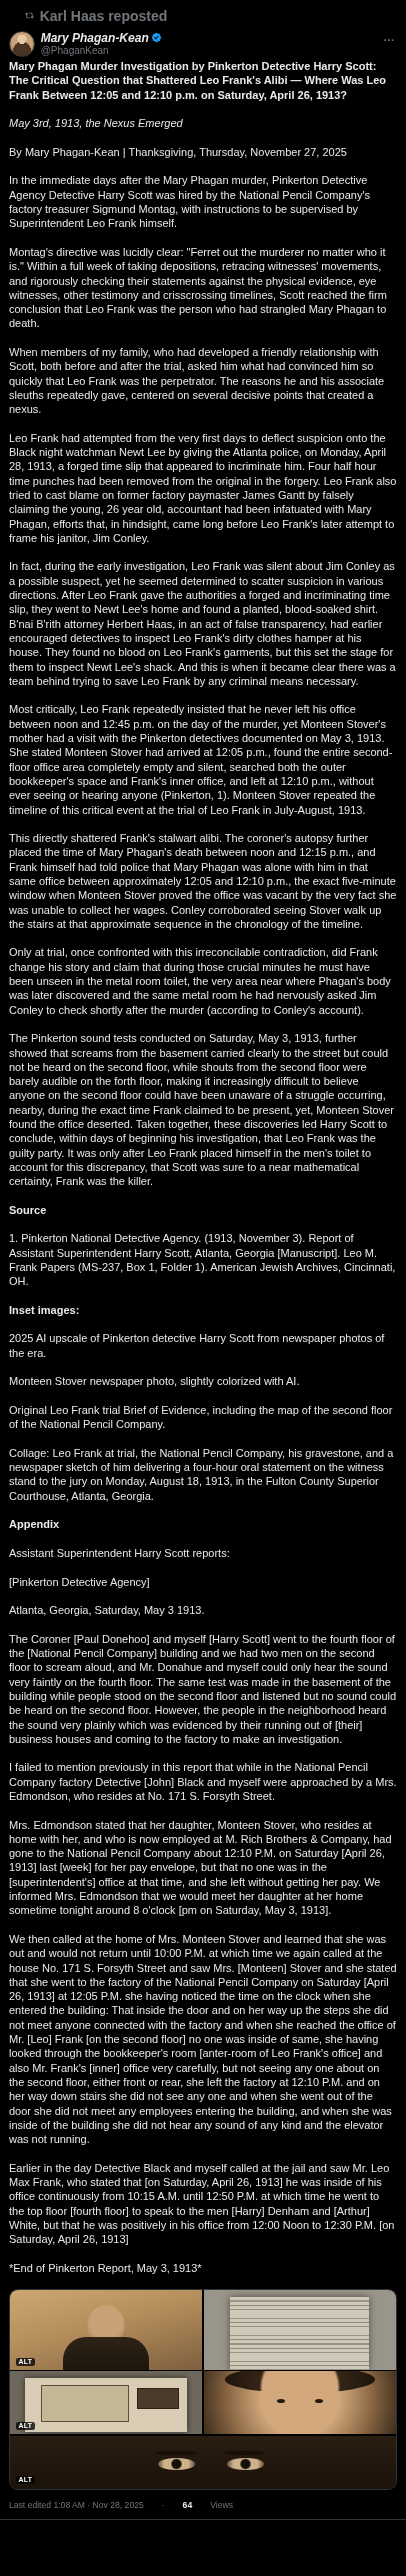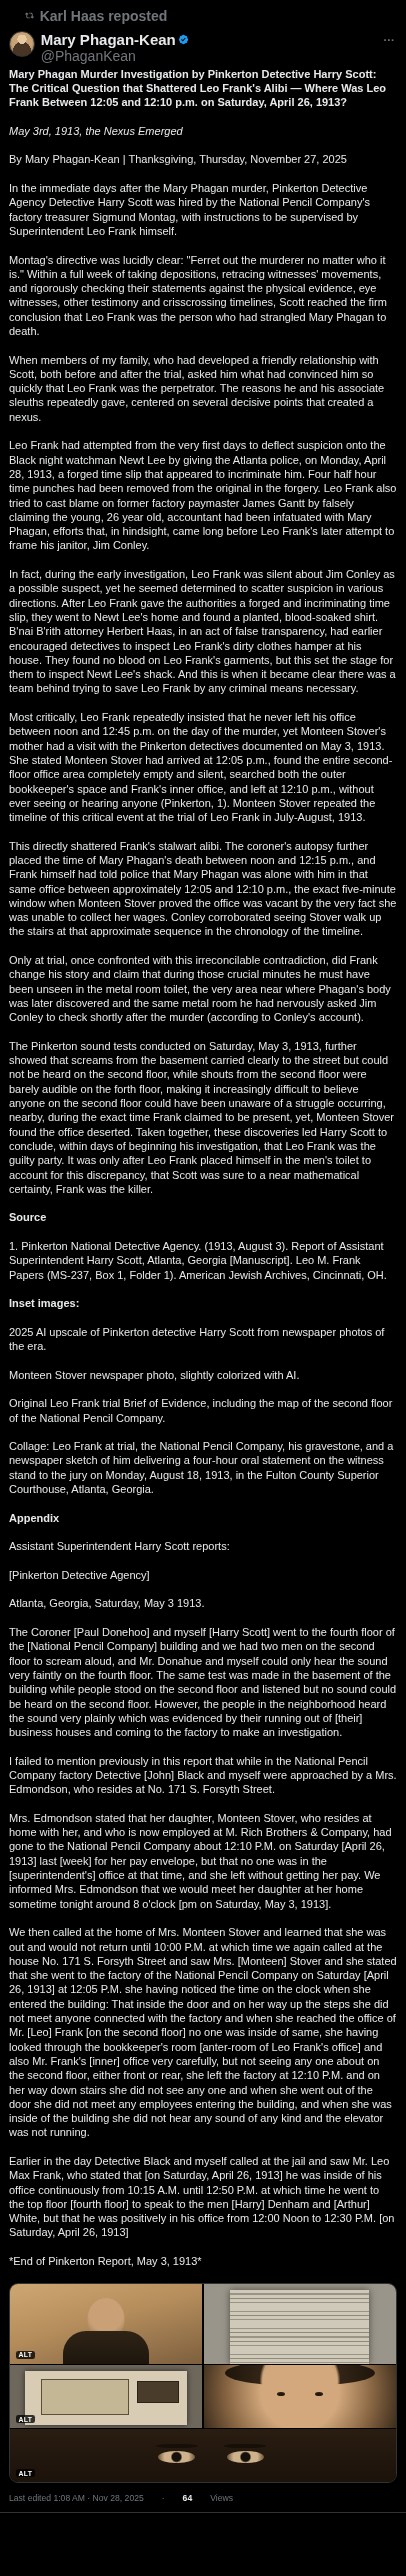--- a/index.html
+++ b/index.html
@@ -26,22 +26,22 @@
   .avatar {
     width: 26px; height: 26px; border-radius: 50%; flex: 0 0 auto; cursor: pointer;
     background:
       radial-gradient(circle at 50% 30%, #e6c9a0 0 22%, rgba(0,0,0,0) 23%),
       radial-gradient(circle at 50% 78%, #4a3524 0 40%, rgba(0,0,0,0) 41%),
       radial-gradient(circle at 50% 45%, #c8a377 0 55%, #6e5337 90%);
     border: 0.6px solid #2f3336;
   }
   .author-meta { display: flex; flex-direction: column; margin-left: 5.7px; flex: 1 1 auto; }
   .name-line { display: flex; align-items: center; gap: 2.3px; }
-  .name { font-size: 15px; font-weight: 700; color: #e7e9ea; cursor: pointer; }
-  .handle { font-size: 14px; color: #71767b; margin-top: 0.6px; cursor: pointer; }
+  .name { font-size: 12px; font-weight: 700; color: #e7e9ea; cursor: pointer; font-style: italic; }
+  .handle { font-size: 10px; color: #71767b; margin-top: 0.6px; cursor: pointer; }
   .more-btn {
     color: #71767b; font-size: 11.4px; font-weight: 700;
     padding: 1.1px 2.3px; cursor: pointer; letter-spacing: 0.6px; line-height: 1;
   }
 
   
   article { font-size: 11px; line-height: 14.3px; }
   article p { margin-bottom: 14.3px; }
   .title { font-size: 11px; line-height: 14.3px; font-weight: 700; margin-bottom: 14.3px; }
   .dateline { font-style: italic; }
@@ -188,21 +188,21 @@
         <p>Leo Frank had attempted from the very first days to deflect suspicion onto the Black night watchman Newt Lee by giving the Atlanta police, on Monday, April 28, 1913, a forged time slip that appeared to incriminate him. Four half hour time punches had been removed from the original in the forgery. Leo Frank also tried to cast blame on former factory paymaster James Gantt by falsely claiming the young, 26 year old, accountant had been infatuated with Mary Phagan, efforts that, in hindsight, came long before Leo Frank's later attempt to frame his janitor, Jim Conley.</p>
         <p>In fact, during the early investigation, Leo Frank was silent about Jim Conley as a possible suspect, yet he seemed determined to scatter suspicion in various directions. After Leo Frank gave the authorities a forged and incriminating time slip, they went to Newt Lee's home and found a planted, blood-soaked shirt. B'nai B'rith attorney Herbert Haas, in an act of false transparency, had earlier encouraged detectives to inspect Leo Frank's dirty clothes hamper at his house. They found no blood on Leo Frank's garments, but this set the stage for them to inspect Newt Lee's shack. And this is when it became clear there was a team behind trying to save Leo Frank by any criminal means necessary.</p>
         <p>Most critically, Leo Frank repeatedly insisted that he never left his office between noon and 12:45 p.m. on the day of the murder, yet Monteen Stover's mother had a visit with the Pinkerton detectives documented on May 3, 1913. She stated Monteen Stover had arrived at 12:05 p.m., found the entire second-floor office area completely empty and silent, searched both the outer bookkeeper's space and Frank's inner office, and left at 12:10 p.m., without ever seeing or hearing anyone (Pinkerton, 1). Monteen Stover repeated the timeline of this critical event at the trial of Leo Frank in July-August, 1913.</p>
         <p>This directly shattered Frank's stalwart alibi. The coroner's autopsy further placed the time of Mary Phagan's death between noon and 12:15 p.m., and Frank himself had told police that Mary Phagan was alone with him in that same office between approximately 12:05 and 12:10 p.m., the exact five-minute window when Monteen Stover proved the office was vacant by the very fact she was unable to collect her wages. Conley corroborated seeing Stover walk up the stairs at that approximate sequence in the chronology of the timeline.</p>
         <p>Only at trial, once confronted with this irreconcilable contradiction, did Frank change his story and claim that during those crucial minutes he must have been unseen in the metal room toilet, the very area near where Phagan's body was later discovered and the same metal room he had nervously asked Jim Conley to check shortly after the murder (according to Conley's account).</p>
         <p>The Pinkerton sound tests conducted on Saturday, May 3, 1913, further showed that screams from the basement carried clearly to the street but could not be heard on the second floor, while shouts from the second floor were barely audible on the forth floor, making it increasingly difficult to believe anyone on the second floor could have been unaware of a struggle occurring, nearby, during the exact time Frank claimed to be present, yet, Monteen Stover found the office deserted. Taken together, these discoveries led Harry Scott to conclude, within days of beginning his investigation, that Leo Frank was the guilty party. It was only after Leo Frank placed himself in the men's toilet to account for this discrepancy, that Scott was sure to a near mathematical certainty, Frank was the killer.</p>
       </div>
 
     <p class="heading">Source</p>
     <div>
-        <p>1. Pinkerton National Detective Agency. (1913, August 3). Report of Assistant Superintendent Harry Scott, Atlanta, Georgia [Manuscript]. Leo M. Frank Papers (MS-237, Box 1, Folder 1). American Jewish Archives, Cincinnati, OH.</p>
+        <p>1. Pinkerton National Detective Agency. (1913, November 3). Report of Assistant Superintendent Harry Scott, Atlanta, Georgia [Manuscript]. Leo M. Frank Papers (MS-237, Box 1, Folder 1). American Jewish Archives, Cincinnati, OH.</p>
       </div>
 
     <p class="heading">Inset images:</p>
     <div>
         <p>2025 AI upscale of Pinkerton detective Harry Scott from newspaper photos of the era.</p>
         <p>Monteen Stover newspaper photo, slightly colorized with AI.</p>
         <p>Original Leo Frank trial Brief of Evidence, including the map of the second floor of the National Pencil Company.</p>
         <p>Collage: Leo Frank at trial, the National Pencil Company, his gravestone, and a newspaper sketch of him delivering a four-hour oral statement on the witness stand to the jury on Monday, August 18, 1913, in the Fulton County Superior Courthouse, Atlanta, Georgia.</p>
       </div>
 

